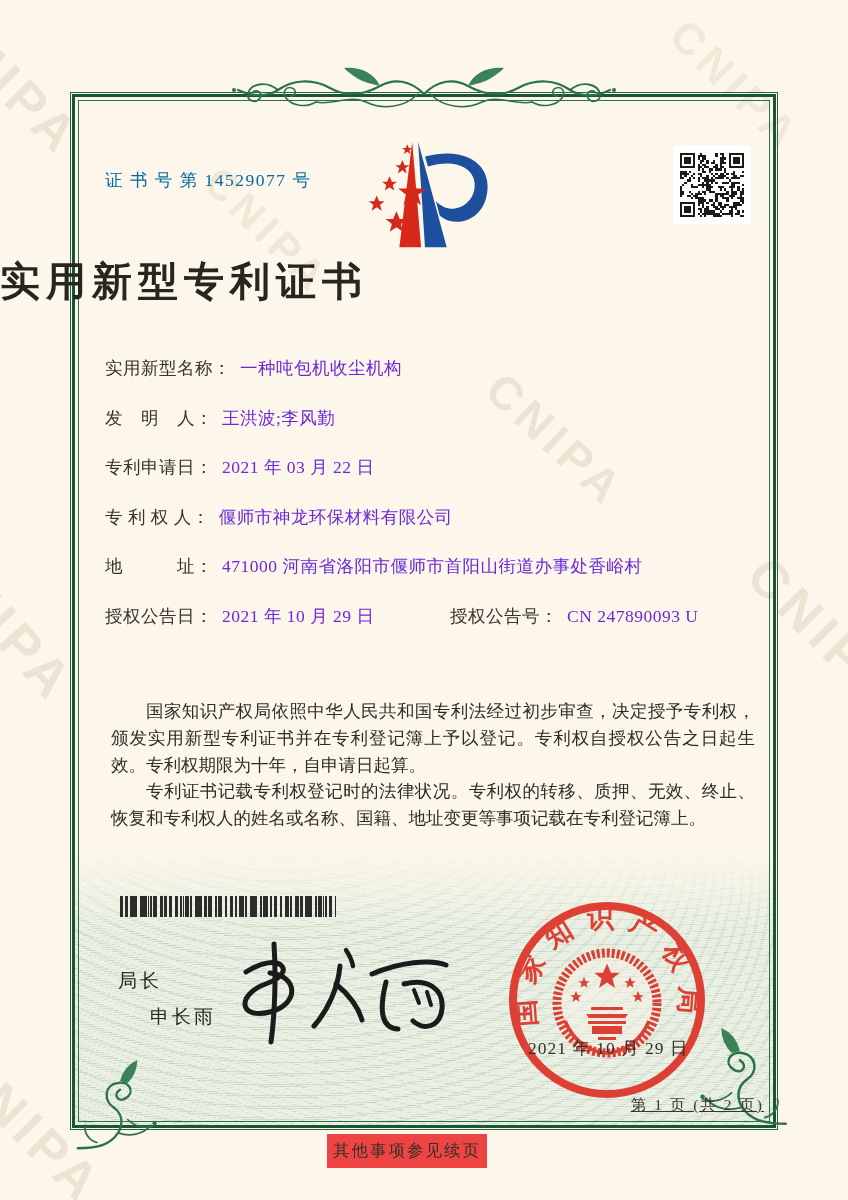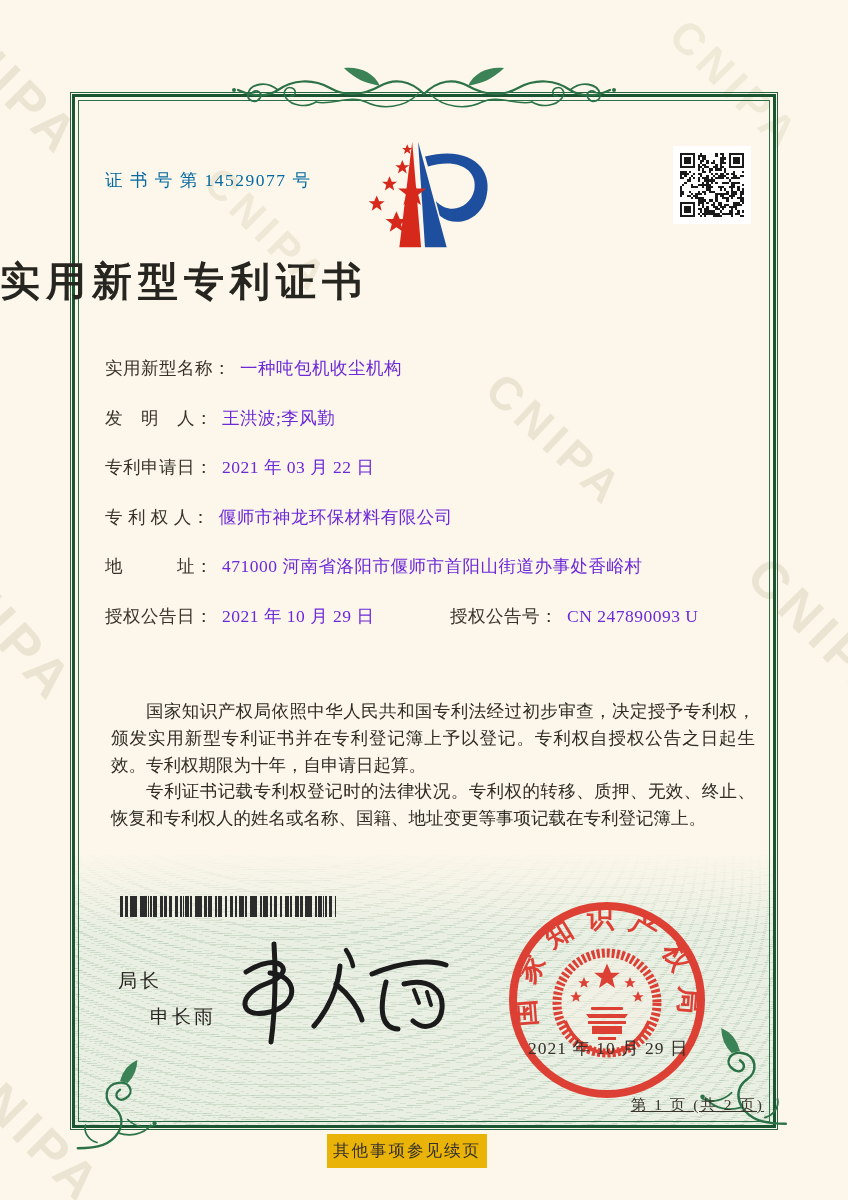--- a/index.html
+++ b/index.html
@@ -45,21 +45,21 @@
   .officer-title{position:absolute;left:118px;top:968px;font-size:19px;letter-spacing:3px;
       font-family:"Liberation Sans","DejaVu Sans",sans-serif;color:#26241f;z-index:5;}
   .officer-name{position:absolute;left:118px;top:1004px;font-size:19px;letter-spacing:3px;
       font-family:"Liberation Sans","DejaVu Sans",sans-serif;color:#26241f;z-index:5;margin-left:32px;}
   .signature{position:absolute;left:218px;top:932px;width:240px;height:120px;z-index:6;}
   .seal{position:absolute;left:502px;top:895px;width:210px;height:210px;z-index:6;opacity:0.92;}
   .seal-date{position:absolute;left:528px;top:1036px;font-size:17.5px;letter-spacing:1px;
       color:#34302a;z-index:7;white-space:nowrap;}
   .page-num{position:absolute;left:50px;top:1095px;width:714px;text-align:right;font-size:15.5px;
       color:#3a362e;z-index:5;letter-spacing:2px;text-decoration:underline;}
-  .cont-box{position:absolute;left:327px;top:1134px;width:160px;height:34px;background:#eab308;
+  .cont-box{position:absolute;left:327px;top:1134px;width:160px;height:34px;background:#ef4444;
       display:flex;align-items:center;justify-content:center;z-index:5;}
   .cont-box span{font-size:16.5px;letter-spacing:2px;color:#33302a;}
 </style>
 </head>
 <body>
 
 <svg width="0" height="0" style="position:absolute">
   <defs>
     <path id="star5" d="M0,-10 L2.94,-3.09 L9.51,-3.09 L4.05,1.18 L5.88,8.09 L0,4 L-5.88,8.09 L-4.05,1.18 L-9.51,-3.09 L-2.94,-3.09 Z"></path>
     <g id="flhalf" fill="none" stroke="#2c7247" stroke-width="2.2" stroke-linecap="round">

